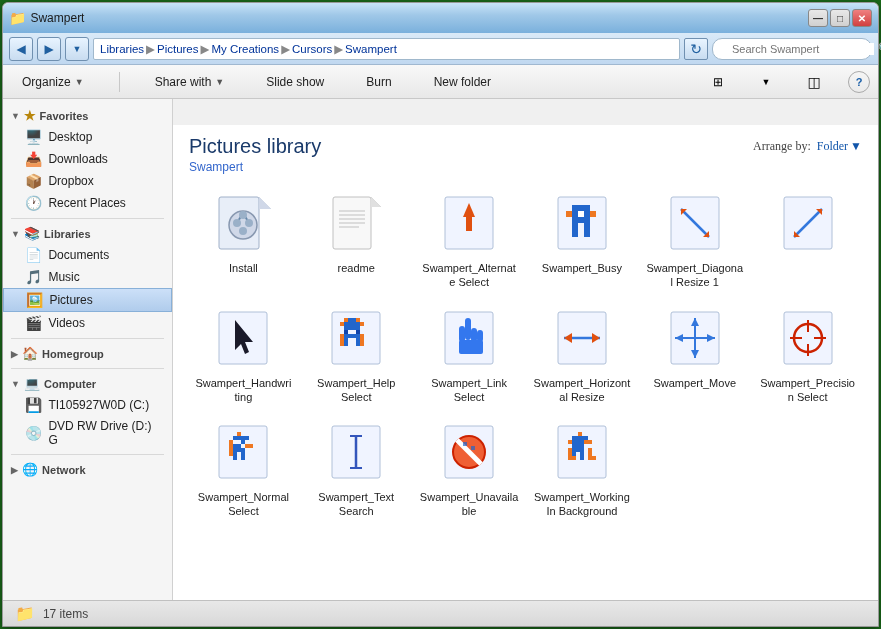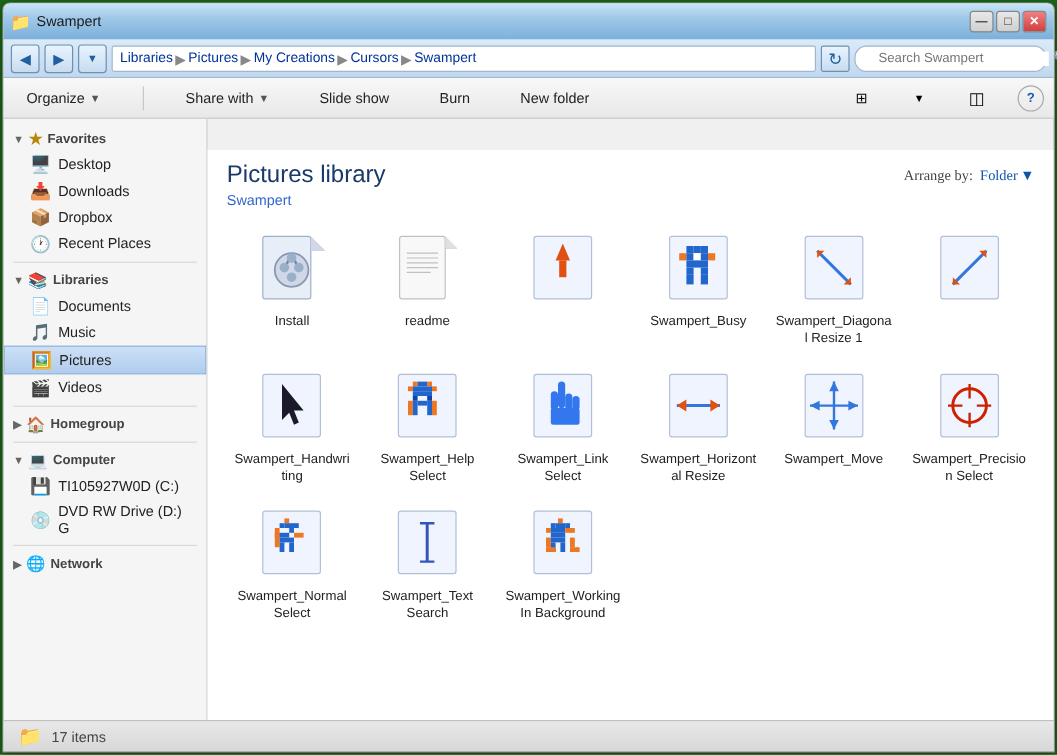--- a/index.html
+++ b/index.html
@@ -522,20 +522,21 @@
 
         <div class="file-item">
           <div class="file-icon-wrap">
             <svg width="56" height="60" viewBox="0 0 56 60">
               <rect x="4" y="2" width="48" height="52" rx="2" fill="#f0f4ff" stroke="#b0c0d8" stroke-width="1"></rect>
 
               <polygon points="28,8 22,22 34,22" fill="#e05010"></polygon>
               <rect x="25" y="22" width="6" height="14" fill="#e05010"></rect>
             </svg>
           </div>
+          <div class="file-name">Swampert_Alternate Select</div>
         </div>
 
         <div class="file-item">
           <div class="file-icon-wrap">
             <svg width="56" height="60" viewBox="0 0 56 60">
               <rect x="4" y="2" width="48" height="52" rx="2" fill="#f0f4ff" stroke="#b0c0d8" stroke-width="1"></rect>
 
               <rect x="18" y="10" width="6" height="6" fill="#2266cc"></rect>
               <rect x="24" y="10" width="6" height="6" fill="#2266cc"></rect>
               <rect x="30" y="10" width="6" height="6" fill="#2266cc"></rect>
@@ -701,20 +702,35 @@
               <rect x="4" y="2" width="48" height="52" rx="2" fill="#f0f4ff" stroke="#b0c0d8" stroke-width="1"></rect>
 
               <line x1="22" y1="12" x2="34" y2="12" stroke="#3355bb" stroke-width="2"></line>
               <line x1="28" y1="12" x2="28" y2="44" stroke="#3355bb" stroke-width="2.5"></line>
               <line x1="22" y1="44" x2="34" y2="44" stroke="#3355bb" stroke-width="2"></line>
             </svg>
           </div>
           <div class="file-name">Swampert_Text Search</div>
         </div>
 
+        <div class="file-item">
+          <div class="file-icon-wrap">
+            <svg width="56" height="60" viewBox="0 0 56 60">
+              <rect x="4" y="2" width="48" height="52" rx="2" fill="#f0f4ff" stroke="#b0c0d8" stroke-width="1"></rect>
+
+              <circle cx="28" cy="28" r="16" fill="#ee4411" opacity="0.85"></circle>
+              <circle cx="28" cy="28" r="16" fill="none" stroke="#cc2200" stroke-width="2"></circle>
+              <line x1="16" y1="16" x2="40" y2="40" stroke="white" stroke-width="5"></line>
+
+              <rect x="22" y="18" width="4" height="4" fill="#2266cc" opacity="0.7"></rect>
+              <rect x="30" y="22" width="4" height="4" fill="#2266cc" opacity="0.7"></rect>
+            </svg>
+          </div>
+          <div class="file-name">Swampert_Unavailable</div>
+        </div>
 
 
         <div class="file-item">
           <div class="file-icon-wrap">
             <svg width="56" height="60" viewBox="0 0 56 60">
               <rect x="4" y="2" width="48" height="52" rx="2" fill="#f0f4ff" stroke="#b0c0d8" stroke-width="1"></rect>
 
               <rect x="24" y="8" width="4" height="4" fill="#ee7722"></rect>
               <rect x="18" y="12" width="4" height="4" fill="#2266cc"></rect>
               <rect x="22" y="12" width="8" height="4" fill="#2266cc"></rect>

